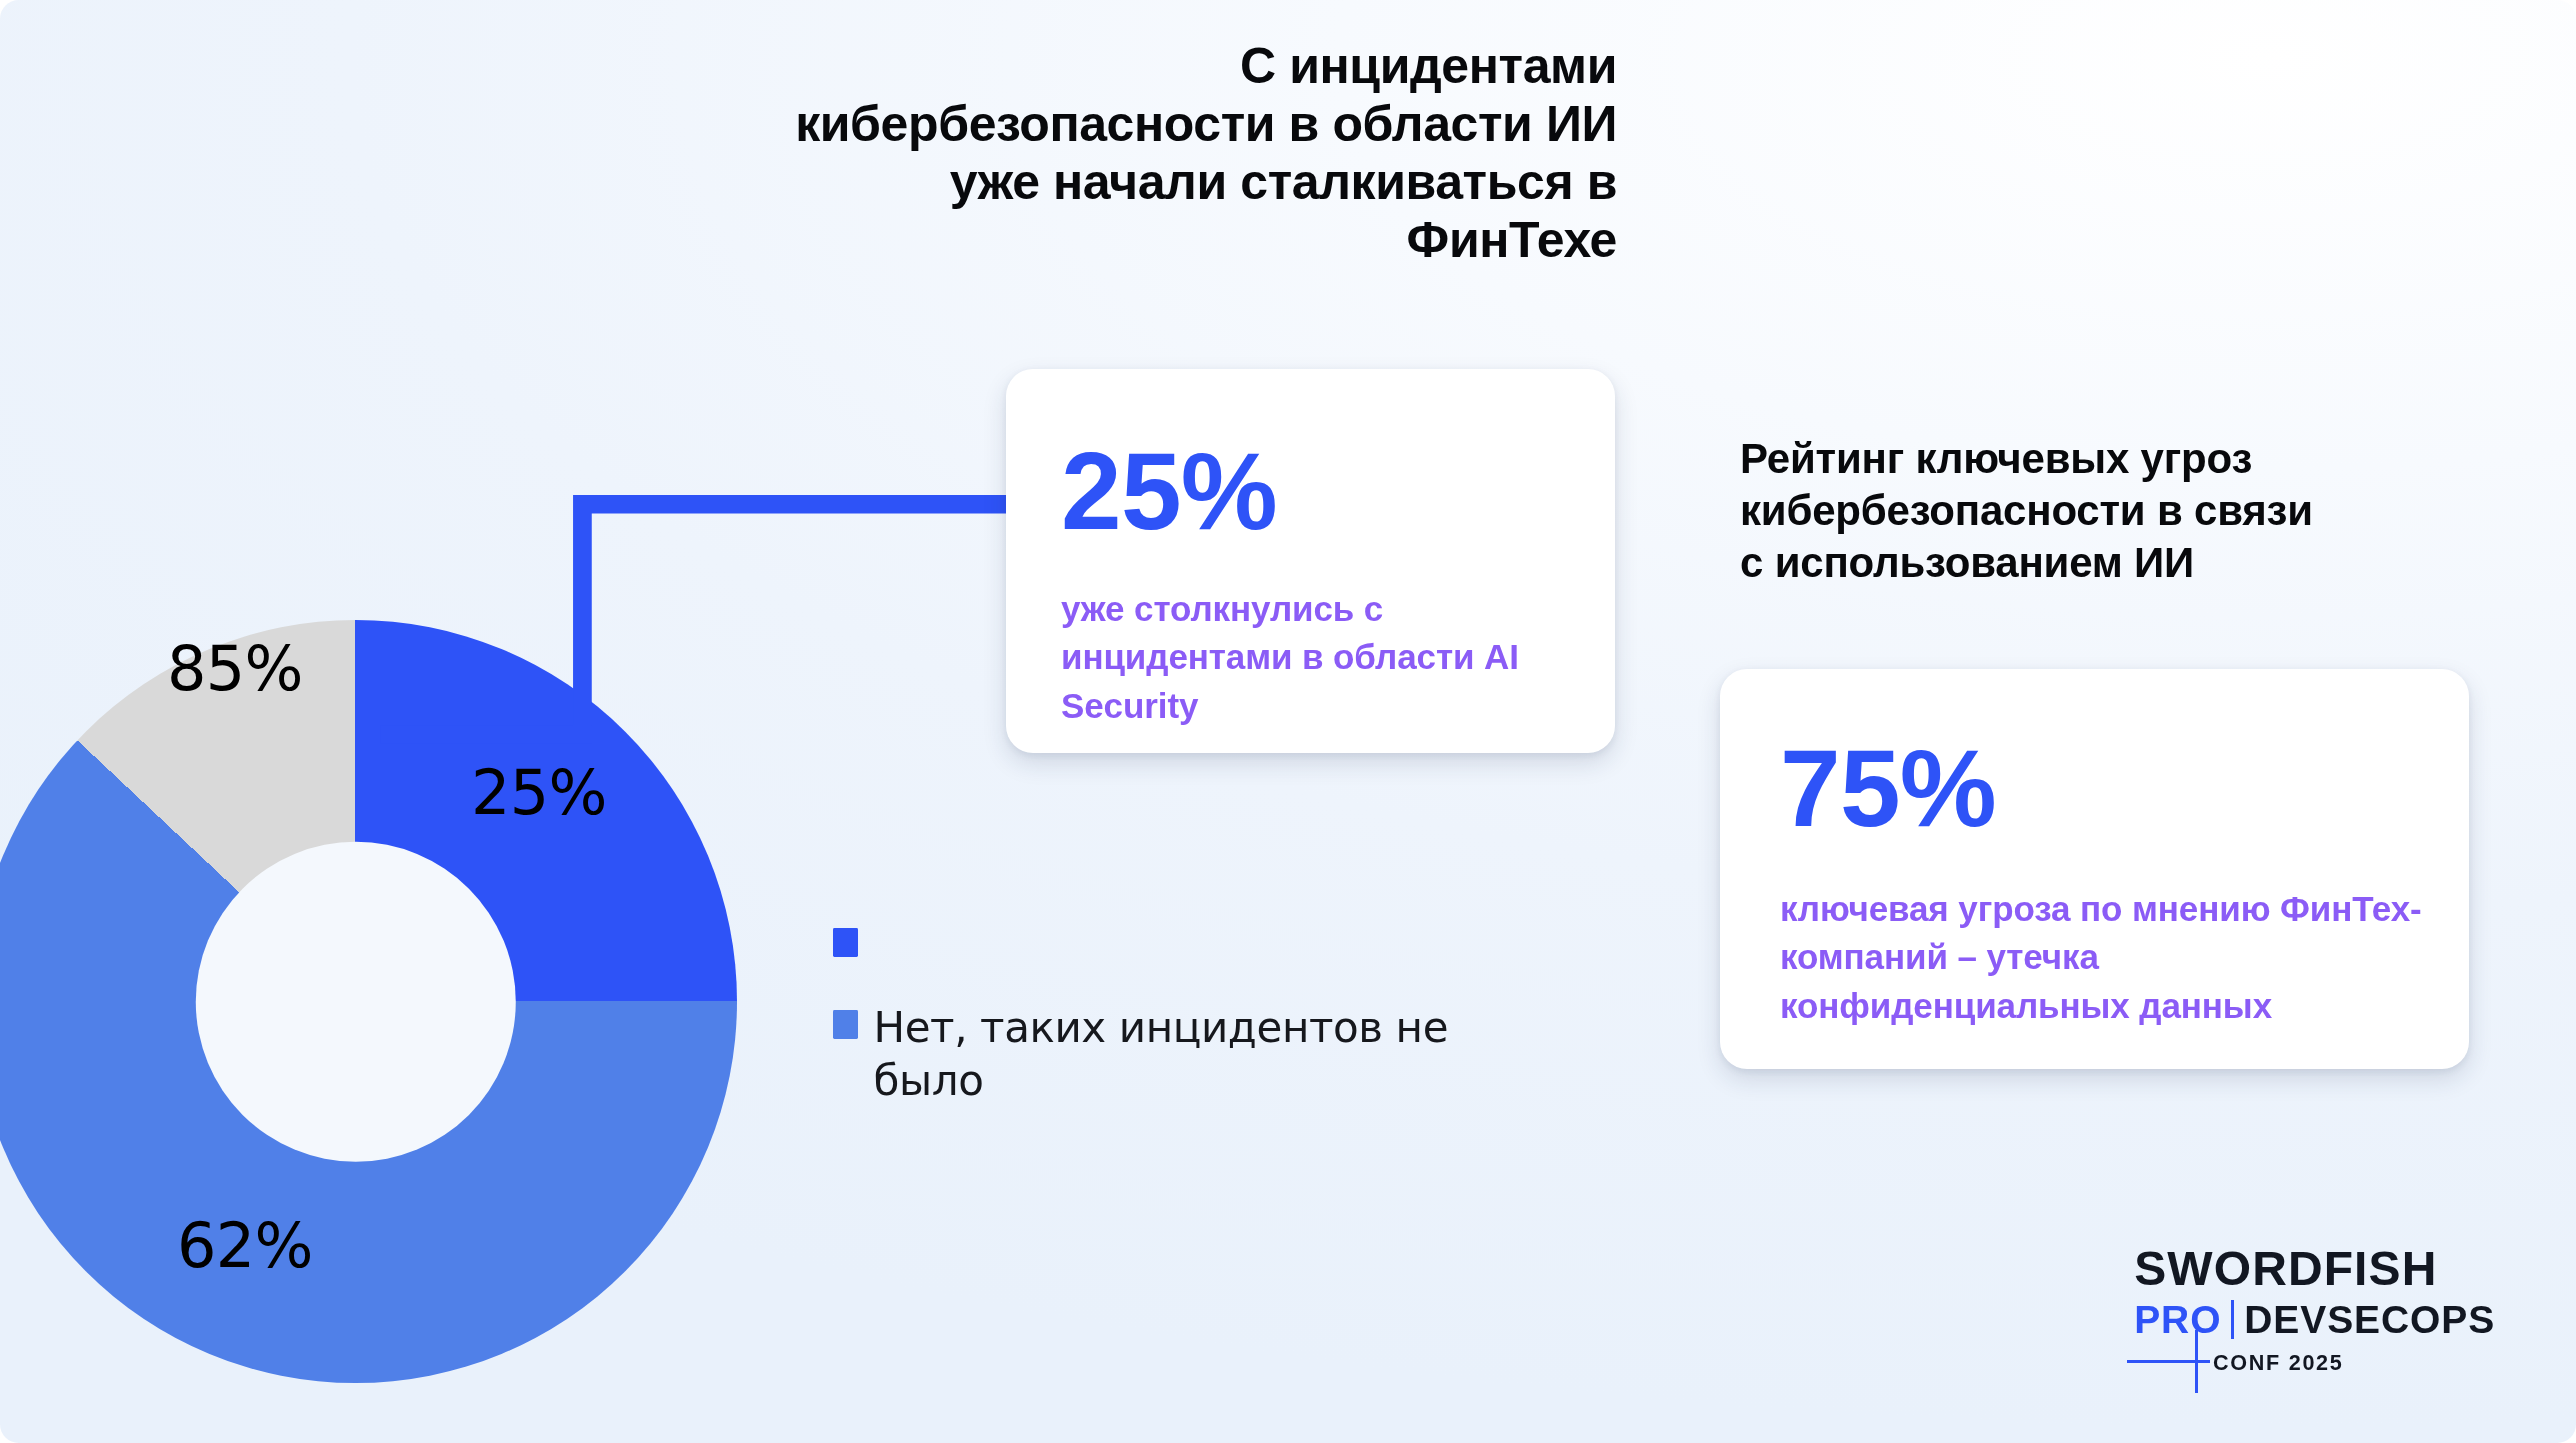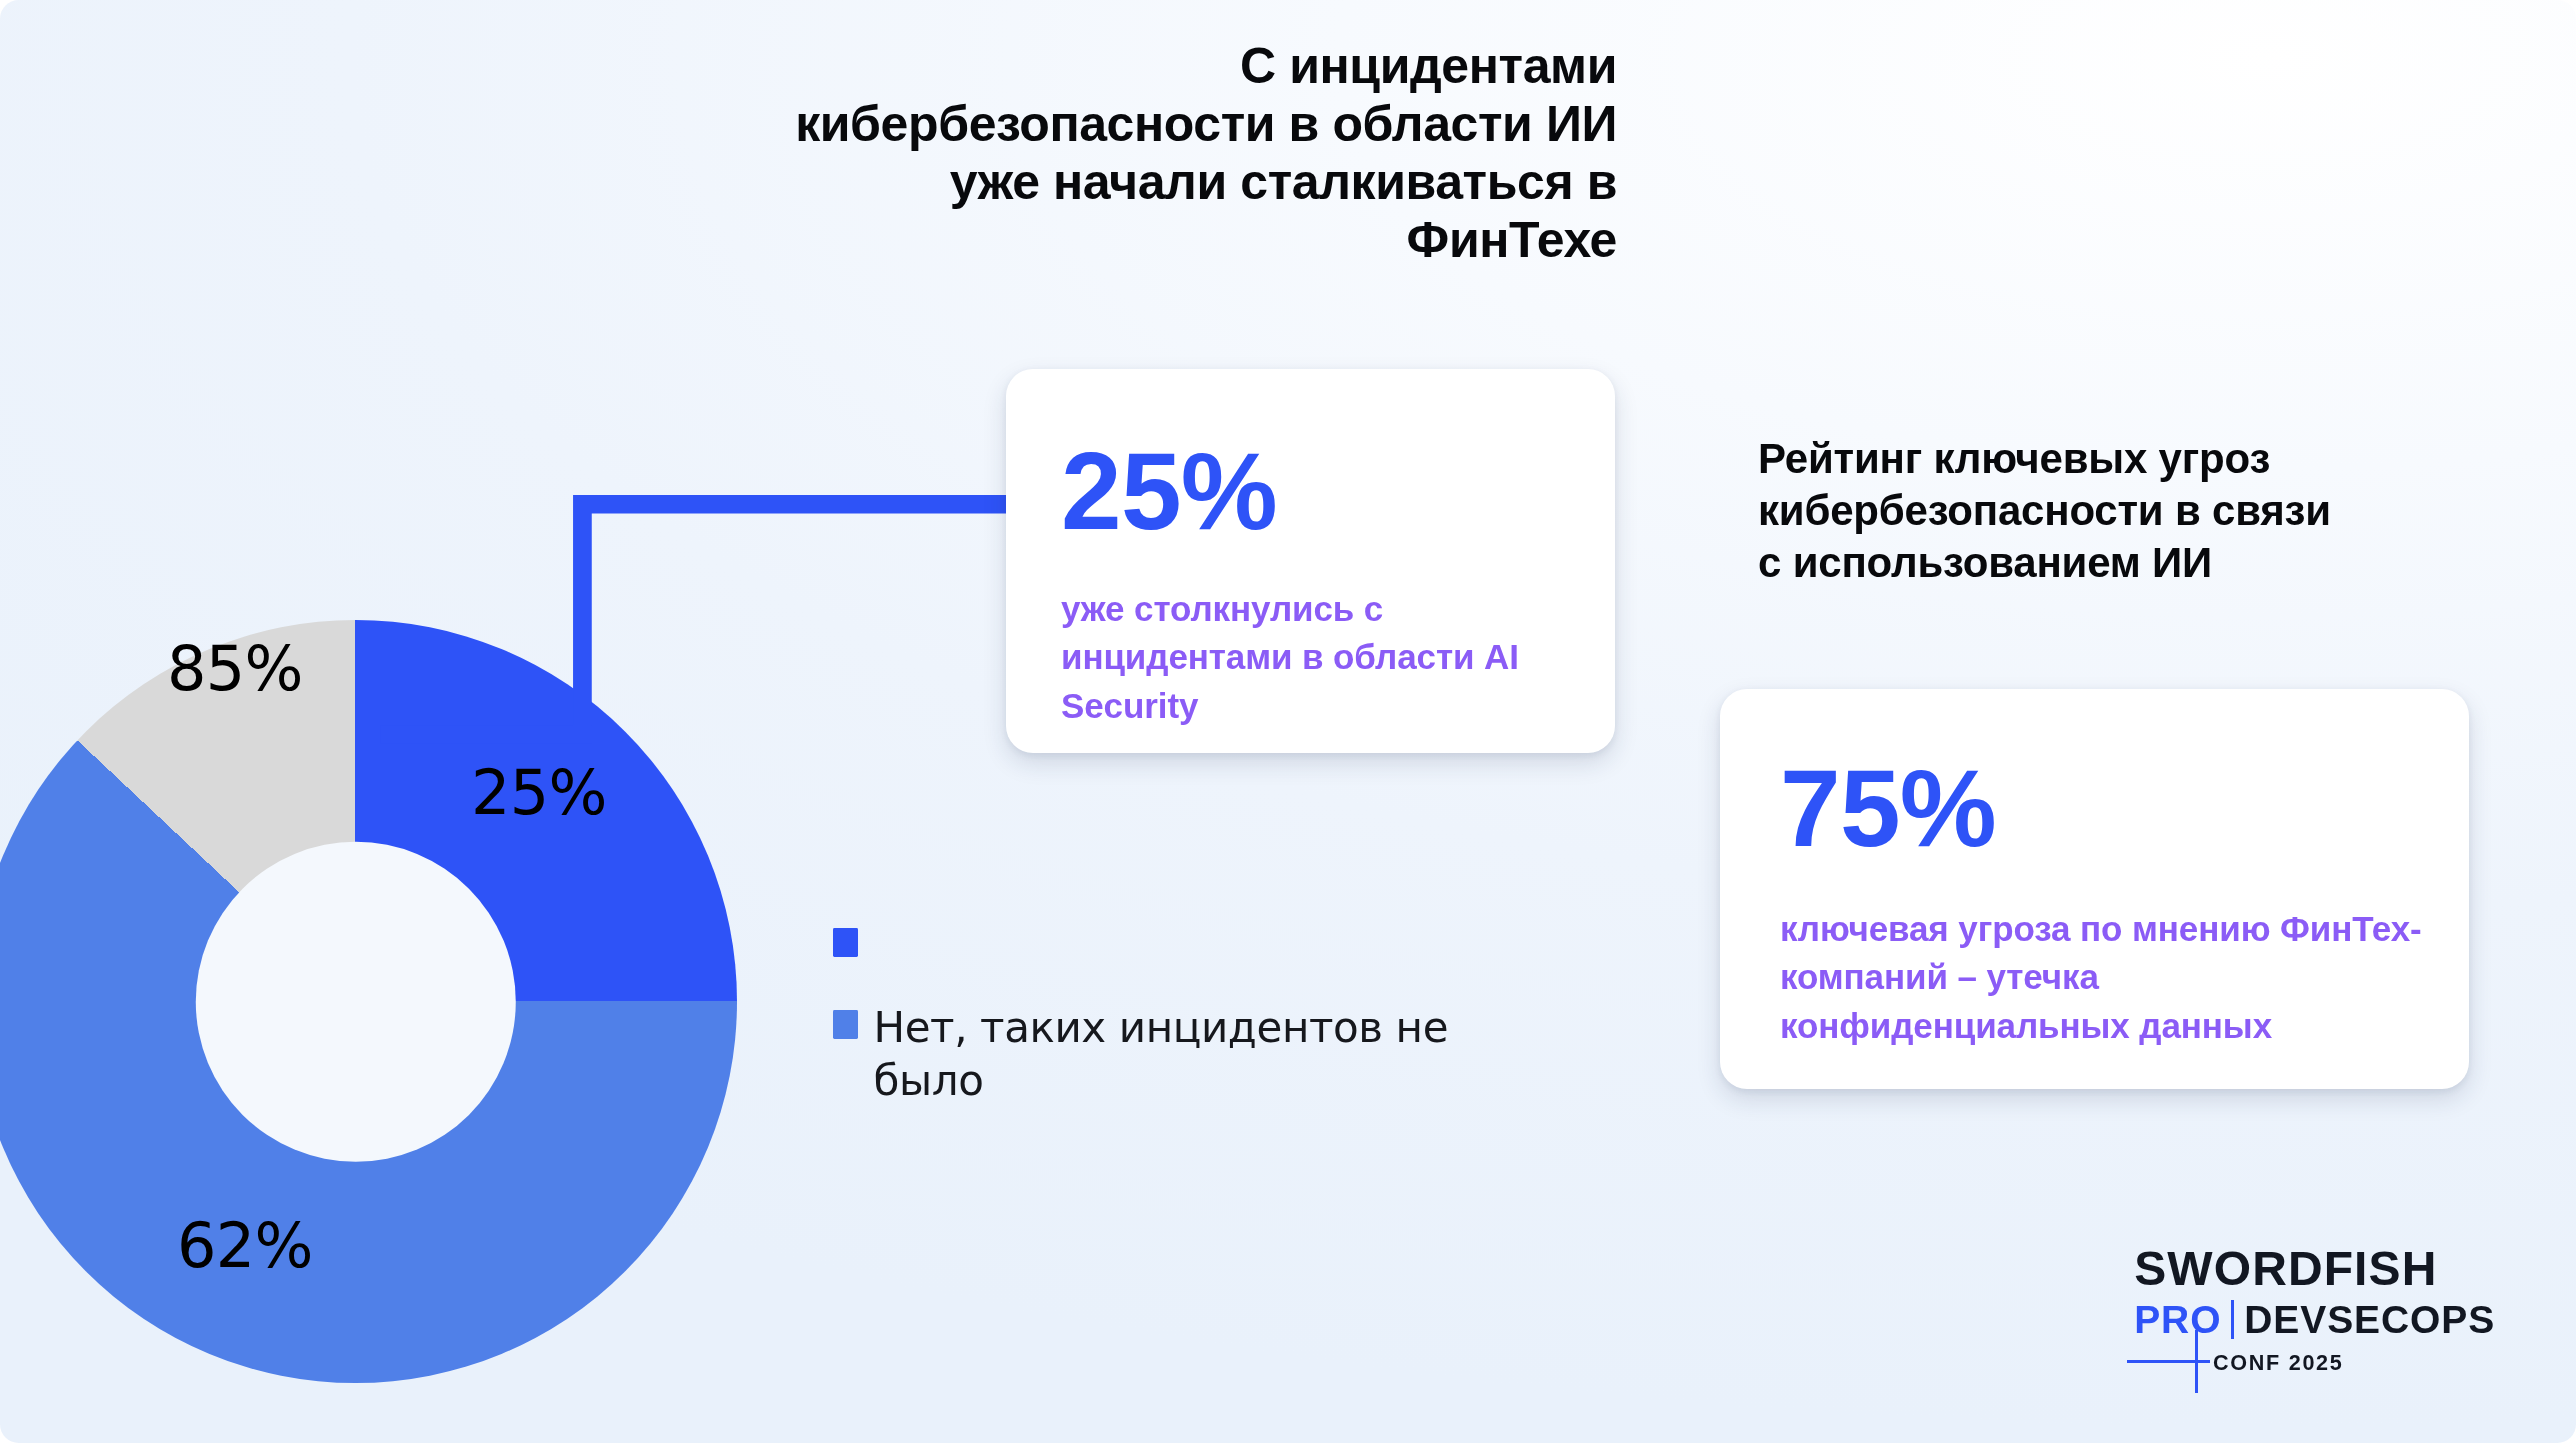--- a/index.html
+++ b/index.html
@@ -110,21 +110,21 @@
   }
 
   
   .card{
     position:absolute;
     background:#ffffff;
     border-radius:27px;
     box-shadow:0 10px 24.5px rgba(30,44,80,0.14), 0 2.2px 7.2px rgba(30,44,80,0.07);
   }
   #card-25{ left:1006px; top:369px; width:609px; height:384px; }
-  #card-75{ left:1720px; top:689px; width:749px; height:400px; }
+  #card-75{ left:1720px; top:669px; width:749px; height:400px; }
 
   .card-pct{
     position:absolute;
     font-size:109px;
     font-weight:700;
     color:#2E53F7;
     font-family:"Liberation Sans Narrow","Liberation Sans", sans-serif;
     letter-spacing:-0.7px;
     line-height:1;
   }
@@ -149,21 +149,20 @@
     left:1740px;
     top:433px;
     width:763px;
     font-size:42px;
     line-height:1.24;
     font-weight:700;
     color:#08090c;
     font-family:"Liberation Sans Narrow","Liberation Sans", sans-serif;
     letter-spacing:-0.2px;
     white-space:pre-line;
-    margin-left:18px;
   }
 
   
   #logo{
     position:absolute;
     left:2127px;
     top:1245px;
     width:345px;
     height:126px;
     font-family:"Liberation Sans Narrow","Liberation Sans", sans-serif;

